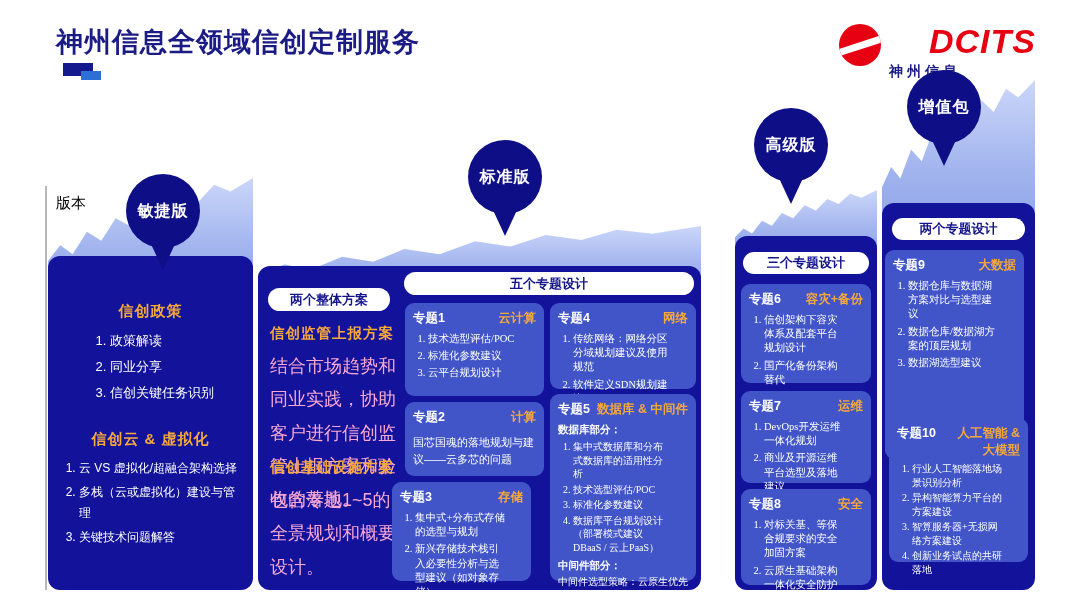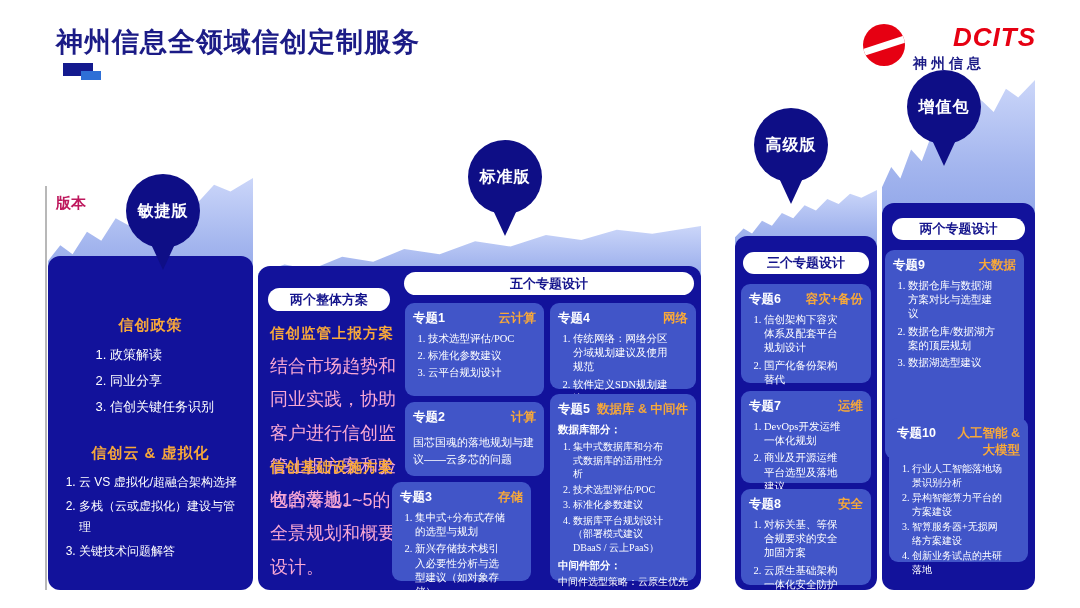--- a/index.html
+++ b/index.html
@@ -8,25 +8,25 @@
     position:relative; width:1080px; height:608px; background:#ffffff; overflow:hidden;
     font-family:"Liberation Sans","DejaVu Sans",sans-serif;
   }
   
   .title { position:absolute; left:56px; top:24px; font-size:27px; font-weight:bold; color:#1b1b86; letter-spacing:1px; }
   .bar1 { position:absolute; left:63px; top:63px; width:30px; height:13px; background:#141a8e; }
   .bar2 { position:absolute; left:81px; top:71px; width:20px; height:9px; background:#2e6fd6; }
   .logo { position:absolute; right:44px; top:24px; display:flex; align-items:flex-start; gap:8px; }
   .logo-mark { width:42px; height:42px; border-radius:50%; background:#e60012; position:relative; overflow:hidden; flex:0 0 auto; }
   .logo-mark::after { content:""; position:absolute; left:-8px; top:18px; width:60px; height:7px; background:#ffffff; transform:rotate(-18deg); }
-  .logo-brand { font-size:26px; font-weight:bold; font-style:italic; color:#e60012; letter-spacing:1px; line-height:1;margin-left:40px; }
+  .logo-brand { font-size:34px; font-weight:bold; font-style:italic; color:#e60012; letter-spacing:1px; line-height:1;margin-left:40px; }
   .logo-sub { font-size:14px; font-weight:bold; color:#1b1b86; letter-spacing:4px; margin-top:5px; }
   
   .axis-line { position:absolute; left:45px; top:186px; width:2px; height:404px; background:#b8b8b8; }
-  .axis-label { position:absolute; color:#be185d; font-weight:bold; font-size:15px; }
+  .axis-label { position:absolute; color:#000000; font-weight:normal; font-size:15px; }
   
   .mountain { position:absolute; z-index:1;
     background:linear-gradient(180deg,#cbd6f9 0%,#a3b5ee 60%,#8fa5e8 100%);
     clip-path:polygon(0 100%,0 74%,6% 60%,12% 68%,19% 48%,26% 56%,33% 36%,41% 44%,49% 24%,57% 32%,65% 14%,73% 22%,81% 6%,89% 12%,100% 0,100% 100%);
   }
   .tier-body { position:absolute; z-index:2; background:#12129b; border-radius:12px; }
   
   .balloon { position:absolute; z-index:5; width:74px; height:74px; border-radius:50%; background:#0e0e86;
     display:flex; align-items:center; justify-content:center; }
   .balloon span { color:#ffffff; font-weight:bold; font-size:16px; letter-spacing:1px; }
@@ -87,21 +87,21 @@
     <span>标准版</span>
   </div>
   <div class="balloon" style="left:907px;top:70px">
     <span>增值包</span>
   </div>
   <div class="balloon" style="left:754px;top:108px">
     <span>高级版</span>
   </div>
 
   <div class="tier-body" style="left:48px;top:256px;width:205px;height:334px">
-    <div style="padding:60px 12px 0">
+    <div style="padding:46px 12px 0">
       <div class="group-title">信创政策</div>
       <ol class="t1-list" style="padding-left:50px;margin-top:9px">
         <li>政策解读</li>
         <li>同业分享</li>
         <li>信创关键任务识别</li>
       </ol>
       <div class="group-title" style="margin-top:26px">信创云 &amp; 虚拟化</div>
       <ol class="t1-list" style="padding-left:19px;margin-top:9px;font-size:12px">
         <li>云 VS 虚拟化/超融合架构选择</li>
         <li>多栈（云或虚拟化）建设与管理</li>

